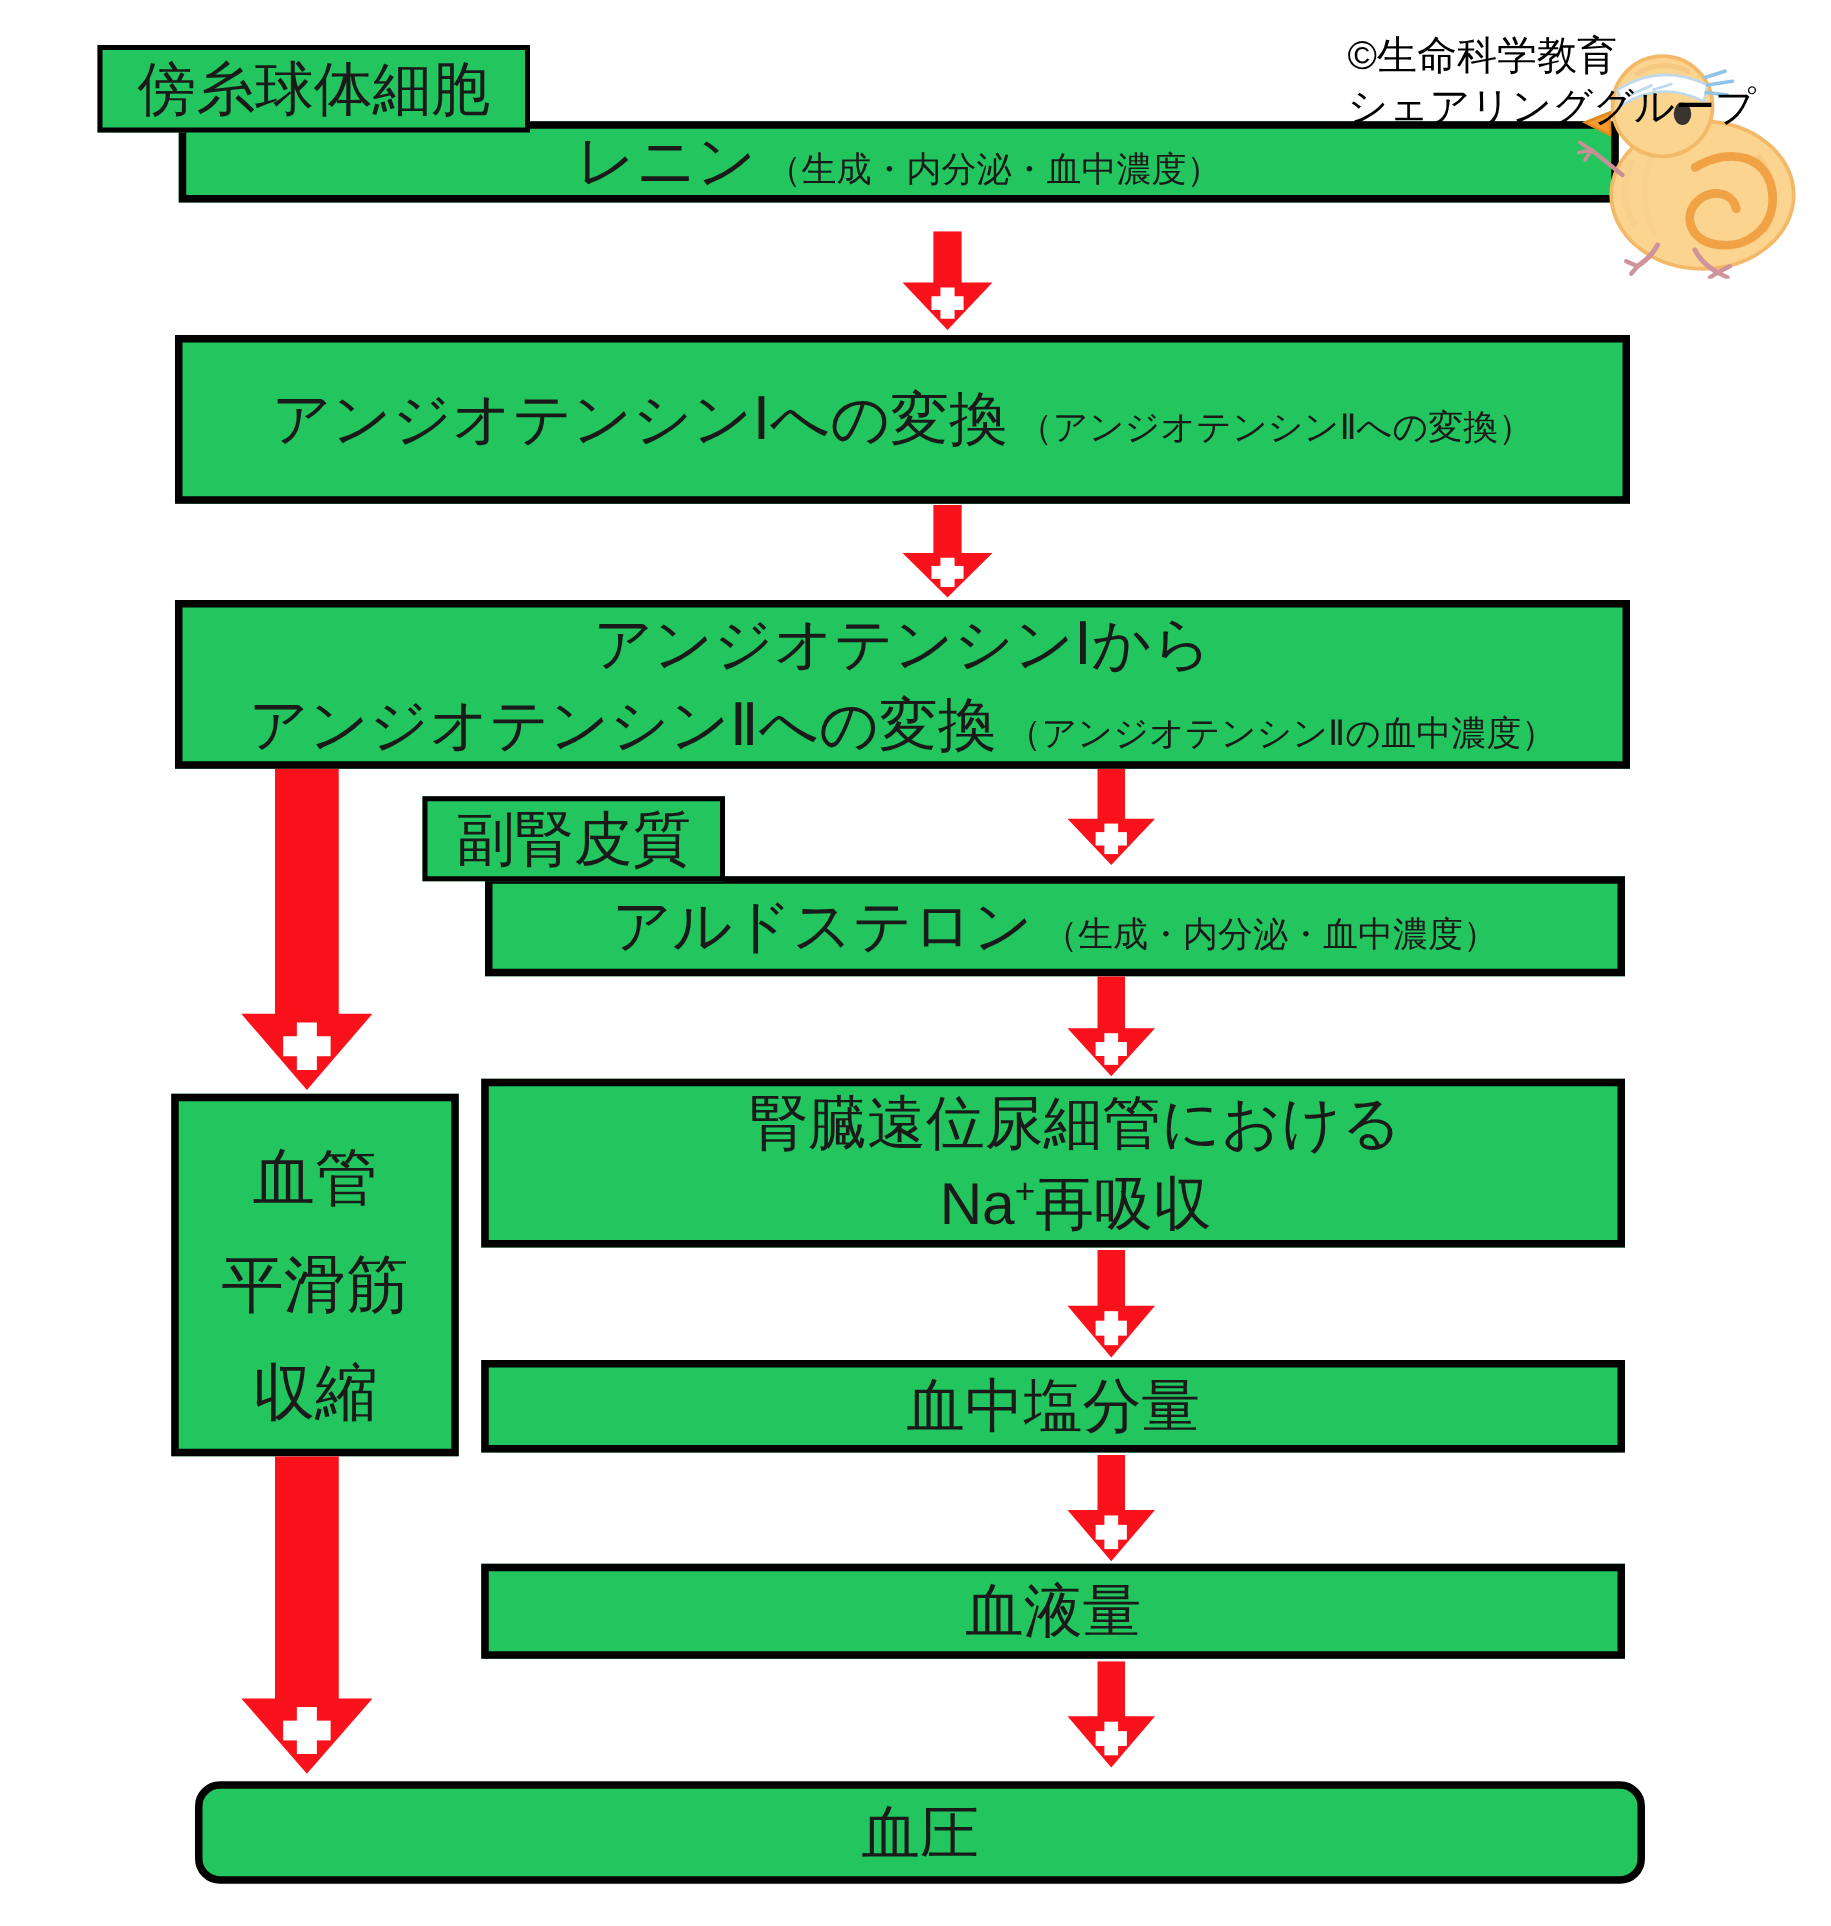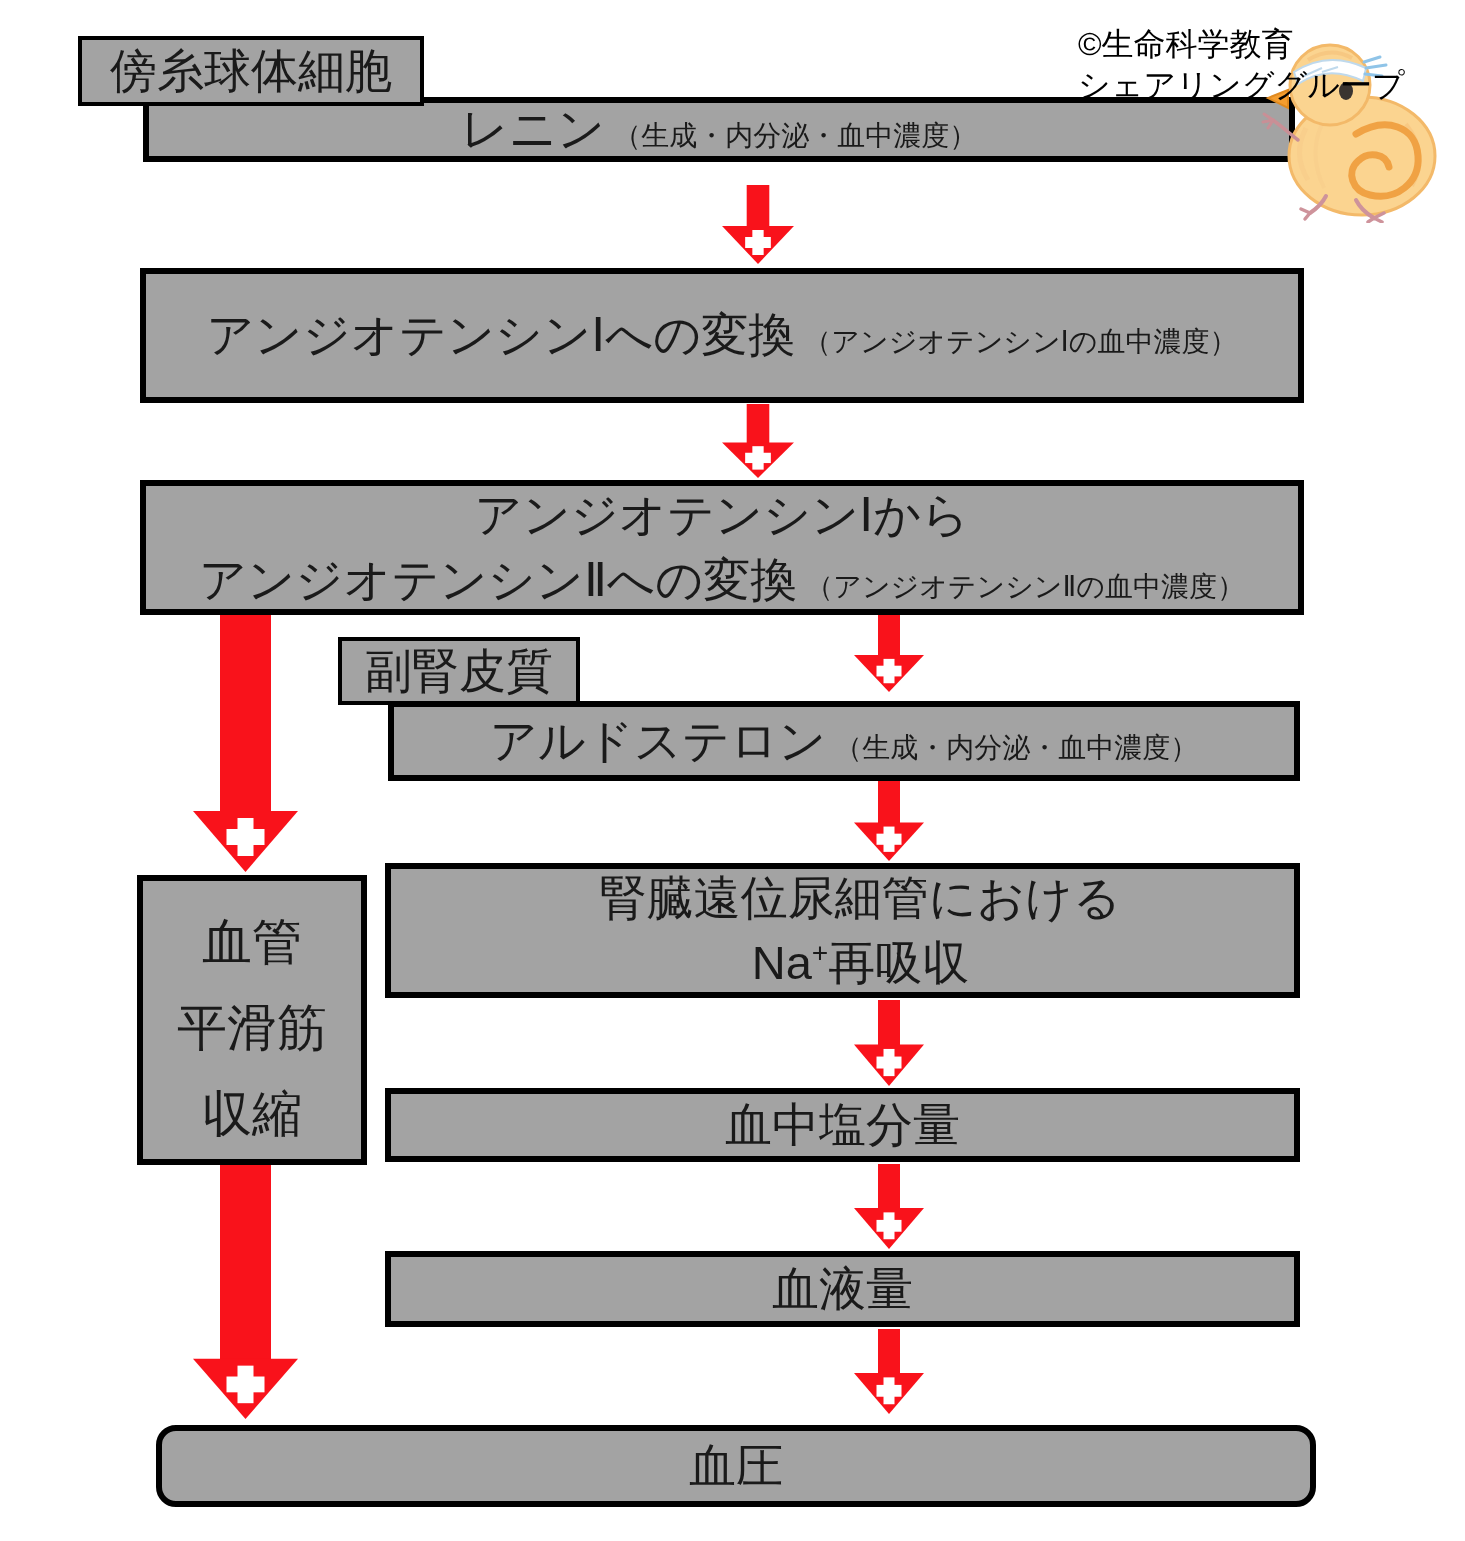--- a/index.html
+++ b/index.html
@@ -6,21 +6,21 @@
     --red:#F9121B;
     --ink:#000000;
     --font:"Liberation Sans","DejaVu Sans",sans-serif;
   }
   html,body{margin:0;padding:0;background:#ffffff;}
   #canvas{
     position:relative;width:1465px;height:1541px;background:#ffffff;
     font-family:var(--font);color:#1a1a1a;overflow:hidden;
   }
   .box{
-    position:absolute;background:#a3a3a3;border:6px solid var(--ink);
+    position:absolute;background:#22c55e;border:6px solid var(--ink);
     box-sizing:border-box;display:flex;flex-direction:column;
     align-items:center;justify-content:center;text-align:center;z-index:1;
     white-space:nowrap;
   }
   .label-box{border-width:4px;z-index:4;}
   .line{line-height:1.38;}
   .t-lbl{font-size:47px;}
   .t-main{font-size:47px;}
   .t-note{font-size:28px;margin-left:8px;}
   .t-vessel{font-size:50px;line-height:1.4;margin-top:16px;}
@@ -89,21 +89,21 @@
     <svg viewBox="0 0 72 80" preserveAspectRatio="none">
       <rect x="25" y="0" width="22" height="43" fill="var(--red)"></rect>
       <polygon points="1,41 71,41 36,79" fill="var(--red)"></polygon>
       <rect x="30.5" y="45" width="11" height="25" fill="#fff"></rect>
       <rect x="23.5" y="52" width="25" height="11" fill="#fff"></rect>
     </svg>
   </div>
 
   <div class="box" style="left:140px;top:268px;width:1164px;height:135px;">
     <div class="line">
-      <span class="t-main">アンジオテンシンⅠへの変換</span><span class="t-note">（アンジオテンシンⅠの血中濃度）</span>
+      <span class="t-main">アンジオテンシンⅠへの変換</span><span class="t-note">（アンジオテンシンⅡへの変換）</span>
     </div>
   </div>
 
   <div class="arrow" style="left:721px;top:404px;width:74px;height:75px;">
     <svg viewBox="0 0 72 80" preserveAspectRatio="none">
       <rect x="25" y="0" width="22" height="43" fill="var(--red)"></rect>
       <polygon points="1,41 71,41 36,79" fill="var(--red)"></polygon>
       <rect x="30.5" y="45" width="11" height="25" fill="#fff"></rect>
       <rect x="23.5" y="52" width="25" height="11" fill="#fff"></rect>
     </svg>

